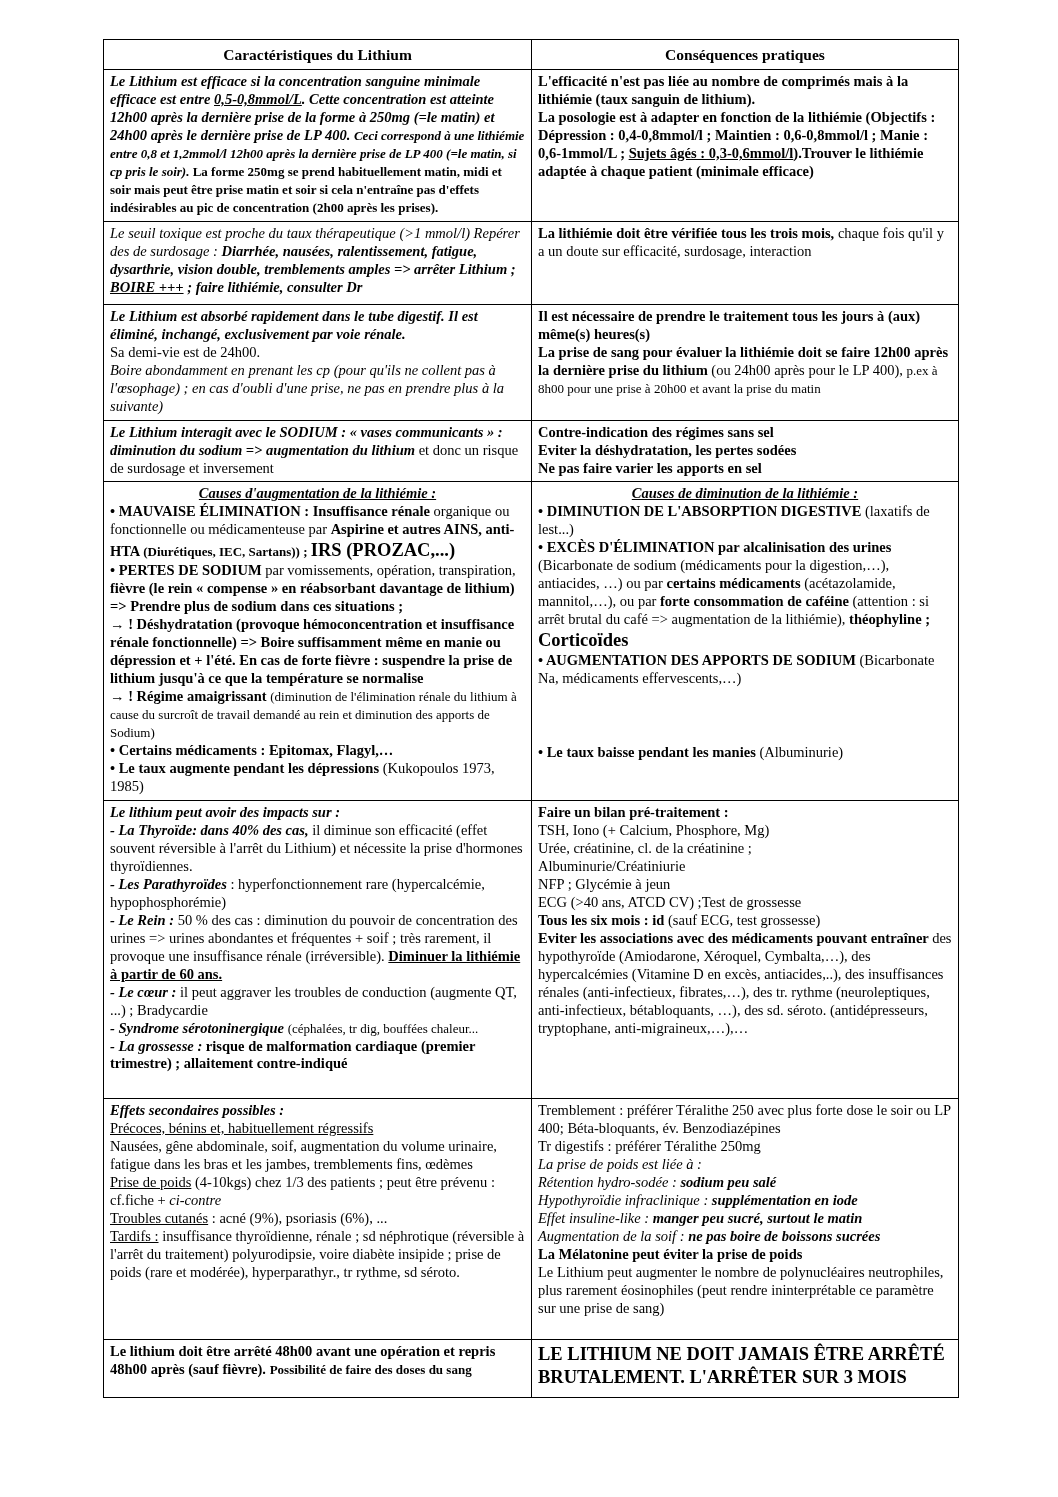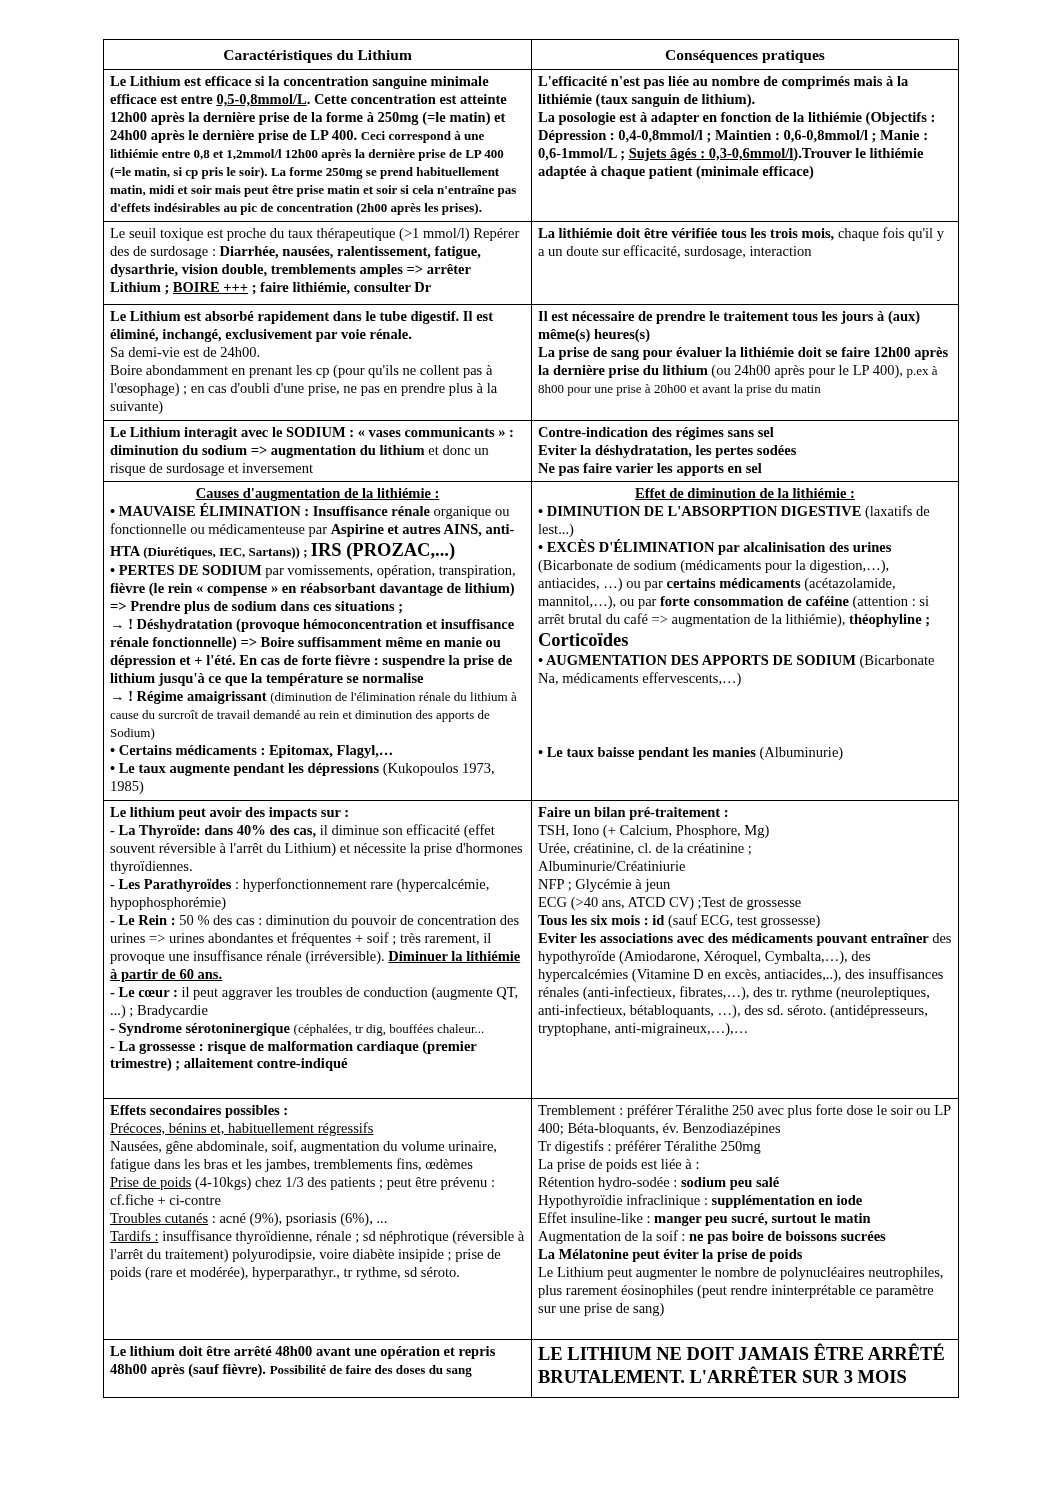--- a/index.html
+++ b/index.html
@@ -47,21 +47,21 @@
   tr.r2 td { height: 83px; }
   tr.r3 td { height: 89px; }
   tr.r4 td { height: 59px; }
   tr.r5 td { height: 260px; }
   tr.r6 td { height: 298px; }
   tr.r7 td { height: 241px; }
   tr.r8 td { height: 58px; }
   p.para { margin: 0; }
   .center { text-align: center; }
   .b  { font-weight: bold; }
-  .it { }
+  .it { font-style: italic; }
   .u  { text-decoration: underline; text-align: right; }
   .sm { font-size: 13px; }
   .lg { font-size: 18.5px; font-family: Liberation Serif, serif; }
 </style>
 </head>
 <body>
 
 <div class="page">
 
 
@@ -119,21 +119,21 @@
         <td>
             <p class="para center"><span class="run b it u">Causes d'augmentation de la lithiémie :</span></p>
             <p class="para"><span class="run b">• MAUVAISE ÉLIMINATION : Insuffisance rénale </span><span class="run">organique ou fonctionnelle ou médicamenteuse par </span><span class="run b">Aspirine et autres AINS, anti-HTA </span><span class="run b sm">(Diurétiques, IEC, Sartans)) ; </span><span class="run b lg">IRS (PROZAC,...)</span></p>
             <p class="para"><span class="run b">• PERTES DE SODIUM </span><span class="run">par vomissements, opération, transpiration, </span><span class="run b">fièvre (le rein « compense » en réabsorbant davantage de lithium) =&gt; Prendre plus de sodium dans ces situations ;</span></p>
             <p class="para"><span class="run b">→ ! Déshydratation (provoque hémoconcentration et insuffisance rénale fonctionnelle) =&gt; Boire suffisamment même en manie ou dépression et + l'été. En cas de forte fièvre : suspendre la prise de lithium jusqu'à ce que la température se normalise</span></p>
             <p class="para"><span class="run b">→ ! Régime amaigrissant </span><span class="run sm">(diminution de l'élimination rénale du lithium à cause du surcroît de travail demandé au rein et diminution des apports de Sodium)</span></p>
             <p class="para"><span class="run b">• Certains médicaments : Epitomax, Flagyl,…</span></p>
             <p class="para"><span class="run b">• Le taux augmente pendant les dépressions </span><span class="run">(Kukopoulos 1973, 1985)</span></p>
           </td>
         <td>
-            <p class="para center"><span class="run b it u">Effet de diminution de la lithiémie :</span></p>
+            <p class="para center"><span class="run b it u">Causes de diminution de la lithiémie :</span></p>
             <p class="para"><span class="run b">• DIMINUTION DE L'ABSORPTION DIGESTIVE </span><span class="run">(laxatifs de lest...)</span></p>
             <p class="para"><span class="run b">• EXCÈS D'ÉLIMINATION par alcalinisation des urines </span><span class="run">(Bicarbonate de sodium (médicaments pour la digestion,…), antiacides, …) ou par </span><span class="run b">certains médicaments </span><span class="run">(acétazolamide, mannitol,…), ou par </span><span class="run b">forte consommation de caféine </span><span class="run">(attention : si arrêt brutal du café =&gt; augmentation de la lithiémie), </span><span class="run b">théophyline ; </span><span class="run b lg">Corticoïdes</span></p>
             <p class="para"><span class="run b">• AUGMENTATION DES APPORTS DE SODIUM </span><span class="run">(Bicarbonate Na, médicaments effervescents,…)</span></p>
             <p class="para" style="margin-top: 56px;"><span class="run b">• Le taux baisse pendant les manies </span><span class="run">(Albuminurie)</span></p>
           </td>
       </tr>
       <tr class="r6">
         <td>
             <p class="para"><span class="run b it">Le lithium peut avoir des impacts sur :</span></p>
             <p class="para"><span class="run b it">- La Thyroïde: dans 40% des cas, </span><span class="run">il diminue son efficacité (effet souvent réversible à l'arrêt du Lithium) et nécessite la prise d'hormones thyroïdiennes.</span></p>

